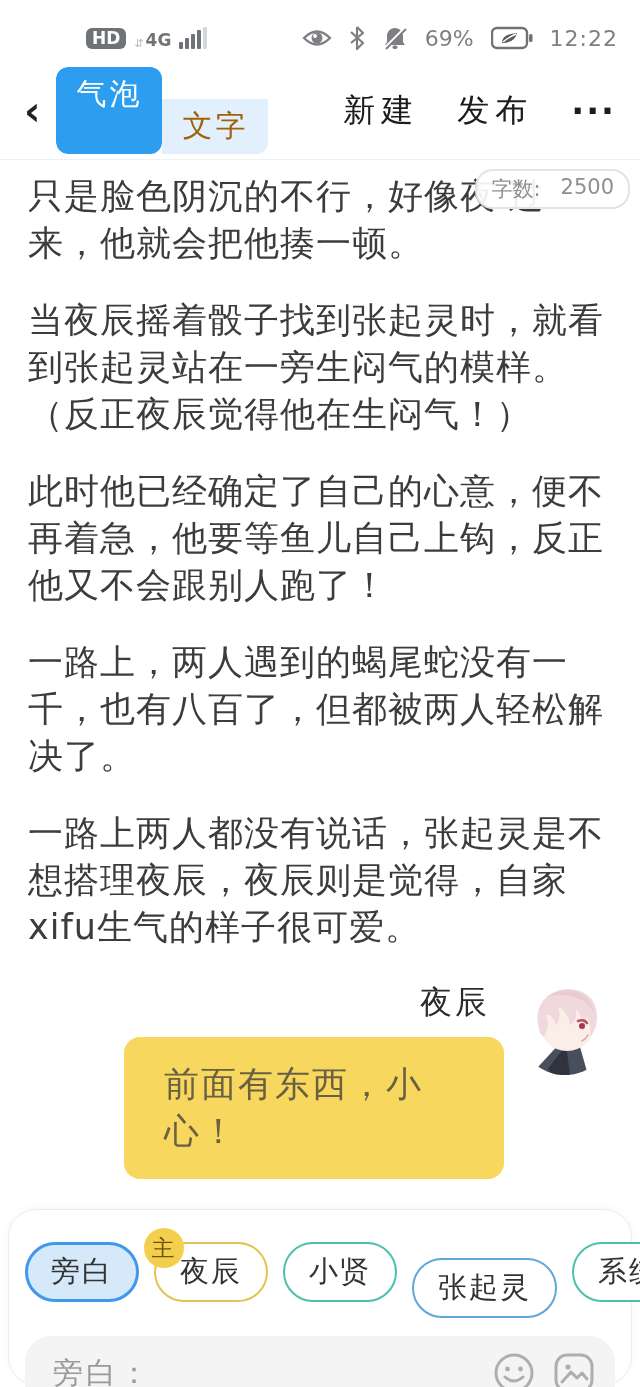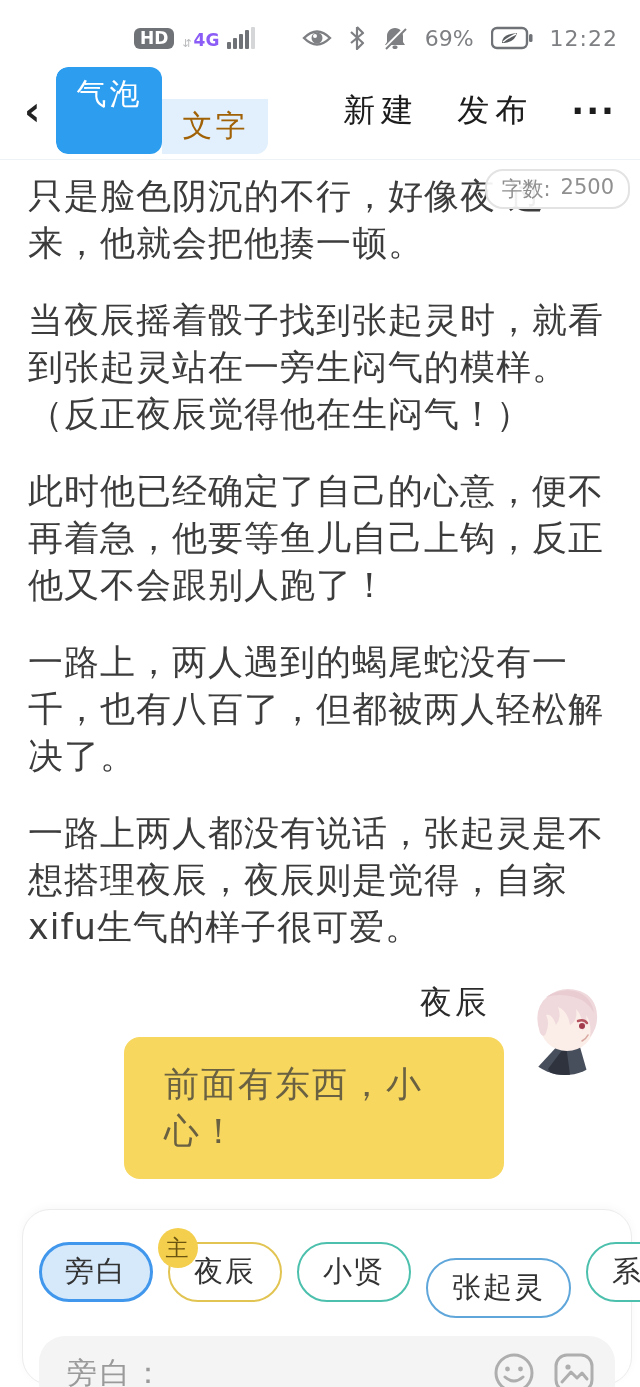--- a/index.html
+++ b/index.html
@@ -11,24 +11,24 @@
   }
   
   .status-bar {
     position:absolute; top:0; left:0; right:0; height:62px;
     display:flex; align-items:center; justify-content:space-between;
     padding:14px 22px 0 86px; color:#7d7f82; font-size:22px;
   }
   .sb-left { display:flex; align-items:flex-end; gap:8px; }
   .hd-badge {
     background:#6f7276; color:#fff; font-weight:bold; font-size:17px;
-    border-radius:6px; padding:2px 6px; line-height:1;margin-left:48px;
+    border-radius:6px; padding:2px 6px; line-height:1;
   }
   .net-group { display:flex; align-items:flex-end; gap:2px; }
-  .net-label { font-size:17px; font-weight:bold; color:#8b5cf6; line-height:1; }
+  .net-label { font-size:17px; font-weight:bold; color:#737373; line-height:1; }
   .net-arrows { font-size:11px; color:#b9bbbd; line-height:1; }
   .sig-bars { display:flex; align-items:flex-end; gap:2px; height:22px; }
   .sig-bars i { display:block; width:4px; background:#6f7276; border-radius:1px; }
   .sig-bars i:nth-child(1){height:7px;} .sig-bars i:nth-child(2){height:11px;}
   .sig-bars i:nth-child(3){height:15px;} .sig-bars i:nth-child(4){height:19px;}
   .sig-bars i:nth-child(5){height:22px; background:#d4d6d8;}
   .sb-right { display:flex; align-items:center; gap:17px; }
   .sb-icon { display:flex; align-items:center; }
   .sb-time { letter-spacing:1px; }
   
@@ -48,38 +48,38 @@
   .h-action { font-size:32px; color:#1c1c1c; letter-spacing:6px; }
   .h-more { font-size:34px; color:#1c1c1c; letter-spacing:2px; font-weight:bold; }
   
   .content {
     position:absolute; top:161px; left:0; right:0; bottom:179px;
     padding:12px 28px 0 28px; overflow:hidden;
   }
   .word-count {
     position:absolute; top:8px; right:10px;
     border:2px solid #e3e3e3; border-radius:18px; background:rgba(255,255,255,.92);
-    color:#8f8f8f; font-size:21px; padding:4px 14px; display:flex; gap:10px;
+    color:#8f8f8f; font-size:21px; padding:4px 14px; display:flex; gap:20px;
   }
   .para {
     font-size:35px; line-height:47px; letter-spacing:1px; color:#3c3c3c;
     margin-bottom:30px;
   }
   
   .chat-row { display:flex; justify-content:flex-end; align-items:flex-start; margin:6px 0 26px 0; }
   .chat-col { display:flex; flex-direction:column; align-items:flex-end; margin-right:14px; }
   .chat-name { font-size:32px; color:#2b2b2b; margin:0 14px 12px 0; letter-spacing:3px; }
   .bubble {
     background:#f7d75e; color:#6a6142; border-radius:16px;
     padding:24px 40px; font-size:35px; letter-spacing:2px; max-width:380px;
   }
   .avatar { width:94px; height:94px; border-radius:50%; overflow:hidden; flex:0 0 auto; background:#fff; }
   
   .bottom-panel {
-    position:absolute; left:22px; right:8px; bottom:2px; height:176px;
+    position:absolute; left:8px; right:8px; bottom:2px; height:176px;
     background:#ffffff; border:1px solid #ececec; border-radius:28px;
     box-shadow:0 -2px 10px rgba(0,0,0,0.03);
     padding:16px 16px 12px 16px;
   }
   .tabs-row { display:flex; align-items:center; gap:15px; }
   .pill {
     position:relative; border-radius:999px; background:#fff;
     font-size:29px; color:#333; padding:8px 24px; letter-spacing:2px; white-space:nowrap;
   }
   .pill-narration { border:3px solid #4097ec; background:#d6e9fb; padding:7px 23px; }

